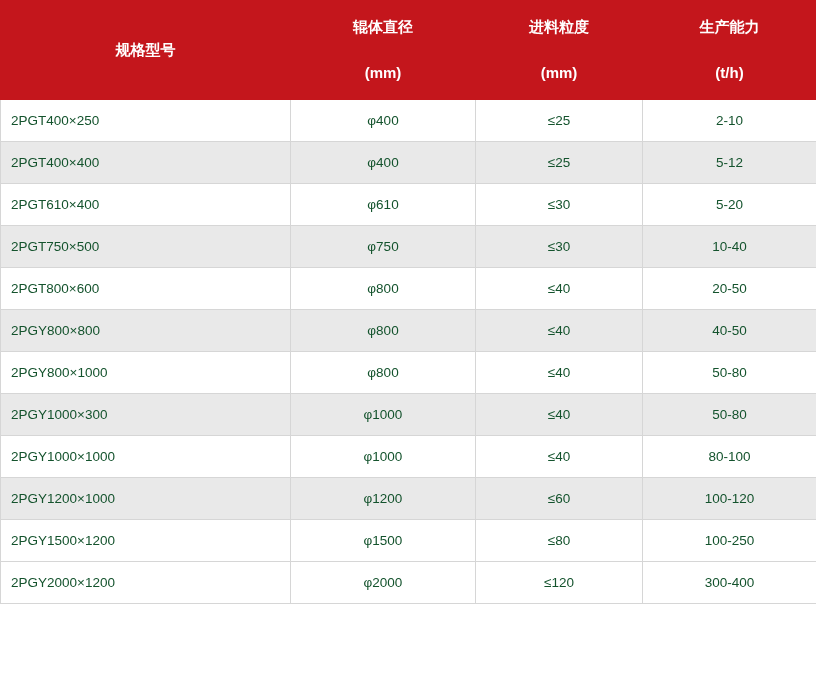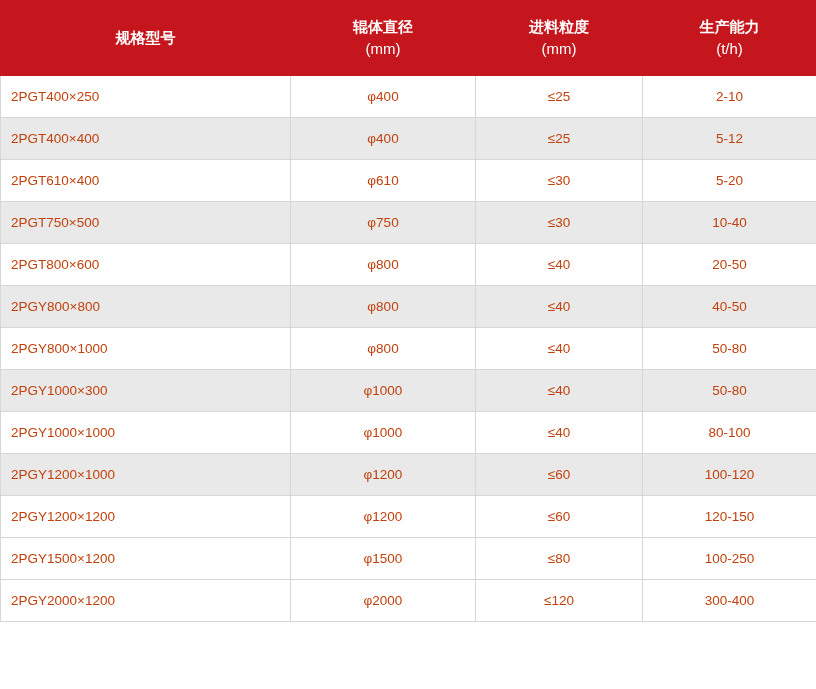--- a/index.html
+++ b/index.html
@@ -28,26 +28,27 @@
     background: #c4161c;
     color: #ffffff;
     font-size: 15px;
     font-weight: bold;
     line-height: 22px;
     padding: 15px 4px;
     border-color: #c4161c;
   }
   .spec-table thead th .unit {
     display: block;
-    font-weight: normal;
+    font-weight: bold;
+    margin-top: 24px;
   }
   .spec-table tbody td {
     font-size: 13.5px;
     height: 39px;
-    color: #c2410c;
+    color: #14532d;
     margin-left: 16px;
   }
   .spec-table tbody tr.odd td {
     background: #ffffff;
   }
   .spec-table tbody tr.even td {
     background: #e9e9e9;
   }
   .spec-table tbody td.model {
     text-align: left;
@@ -142,26 +143,20 @@
       <td>≤40</td>
       <td>80-100</td>
     </tr>
     <tr class="even">
       <td class="model">2PGY1200×1000</td>
       <td>φ1200</td>
       <td>≤60</td>
       <td>100-120</td>
     </tr>
     <tr class="odd">
-      <td class="model">2PGY1200×1200</td>
-      <td>φ1200</td>
-      <td>≤60</td>
-      <td>120-150</td>
-    </tr>
-    <tr class="odd">
       <td class="model">2PGY1500×1200</td>
       <td>φ1500</td>
       <td>≤80</td>
       <td>100-250</td>
     </tr>
     <tr class="odd">
       <td class="model">2PGY2000×1200</td>
       <td>φ2000</td>
       <td>≤120</td>
       <td>300-400</td>

